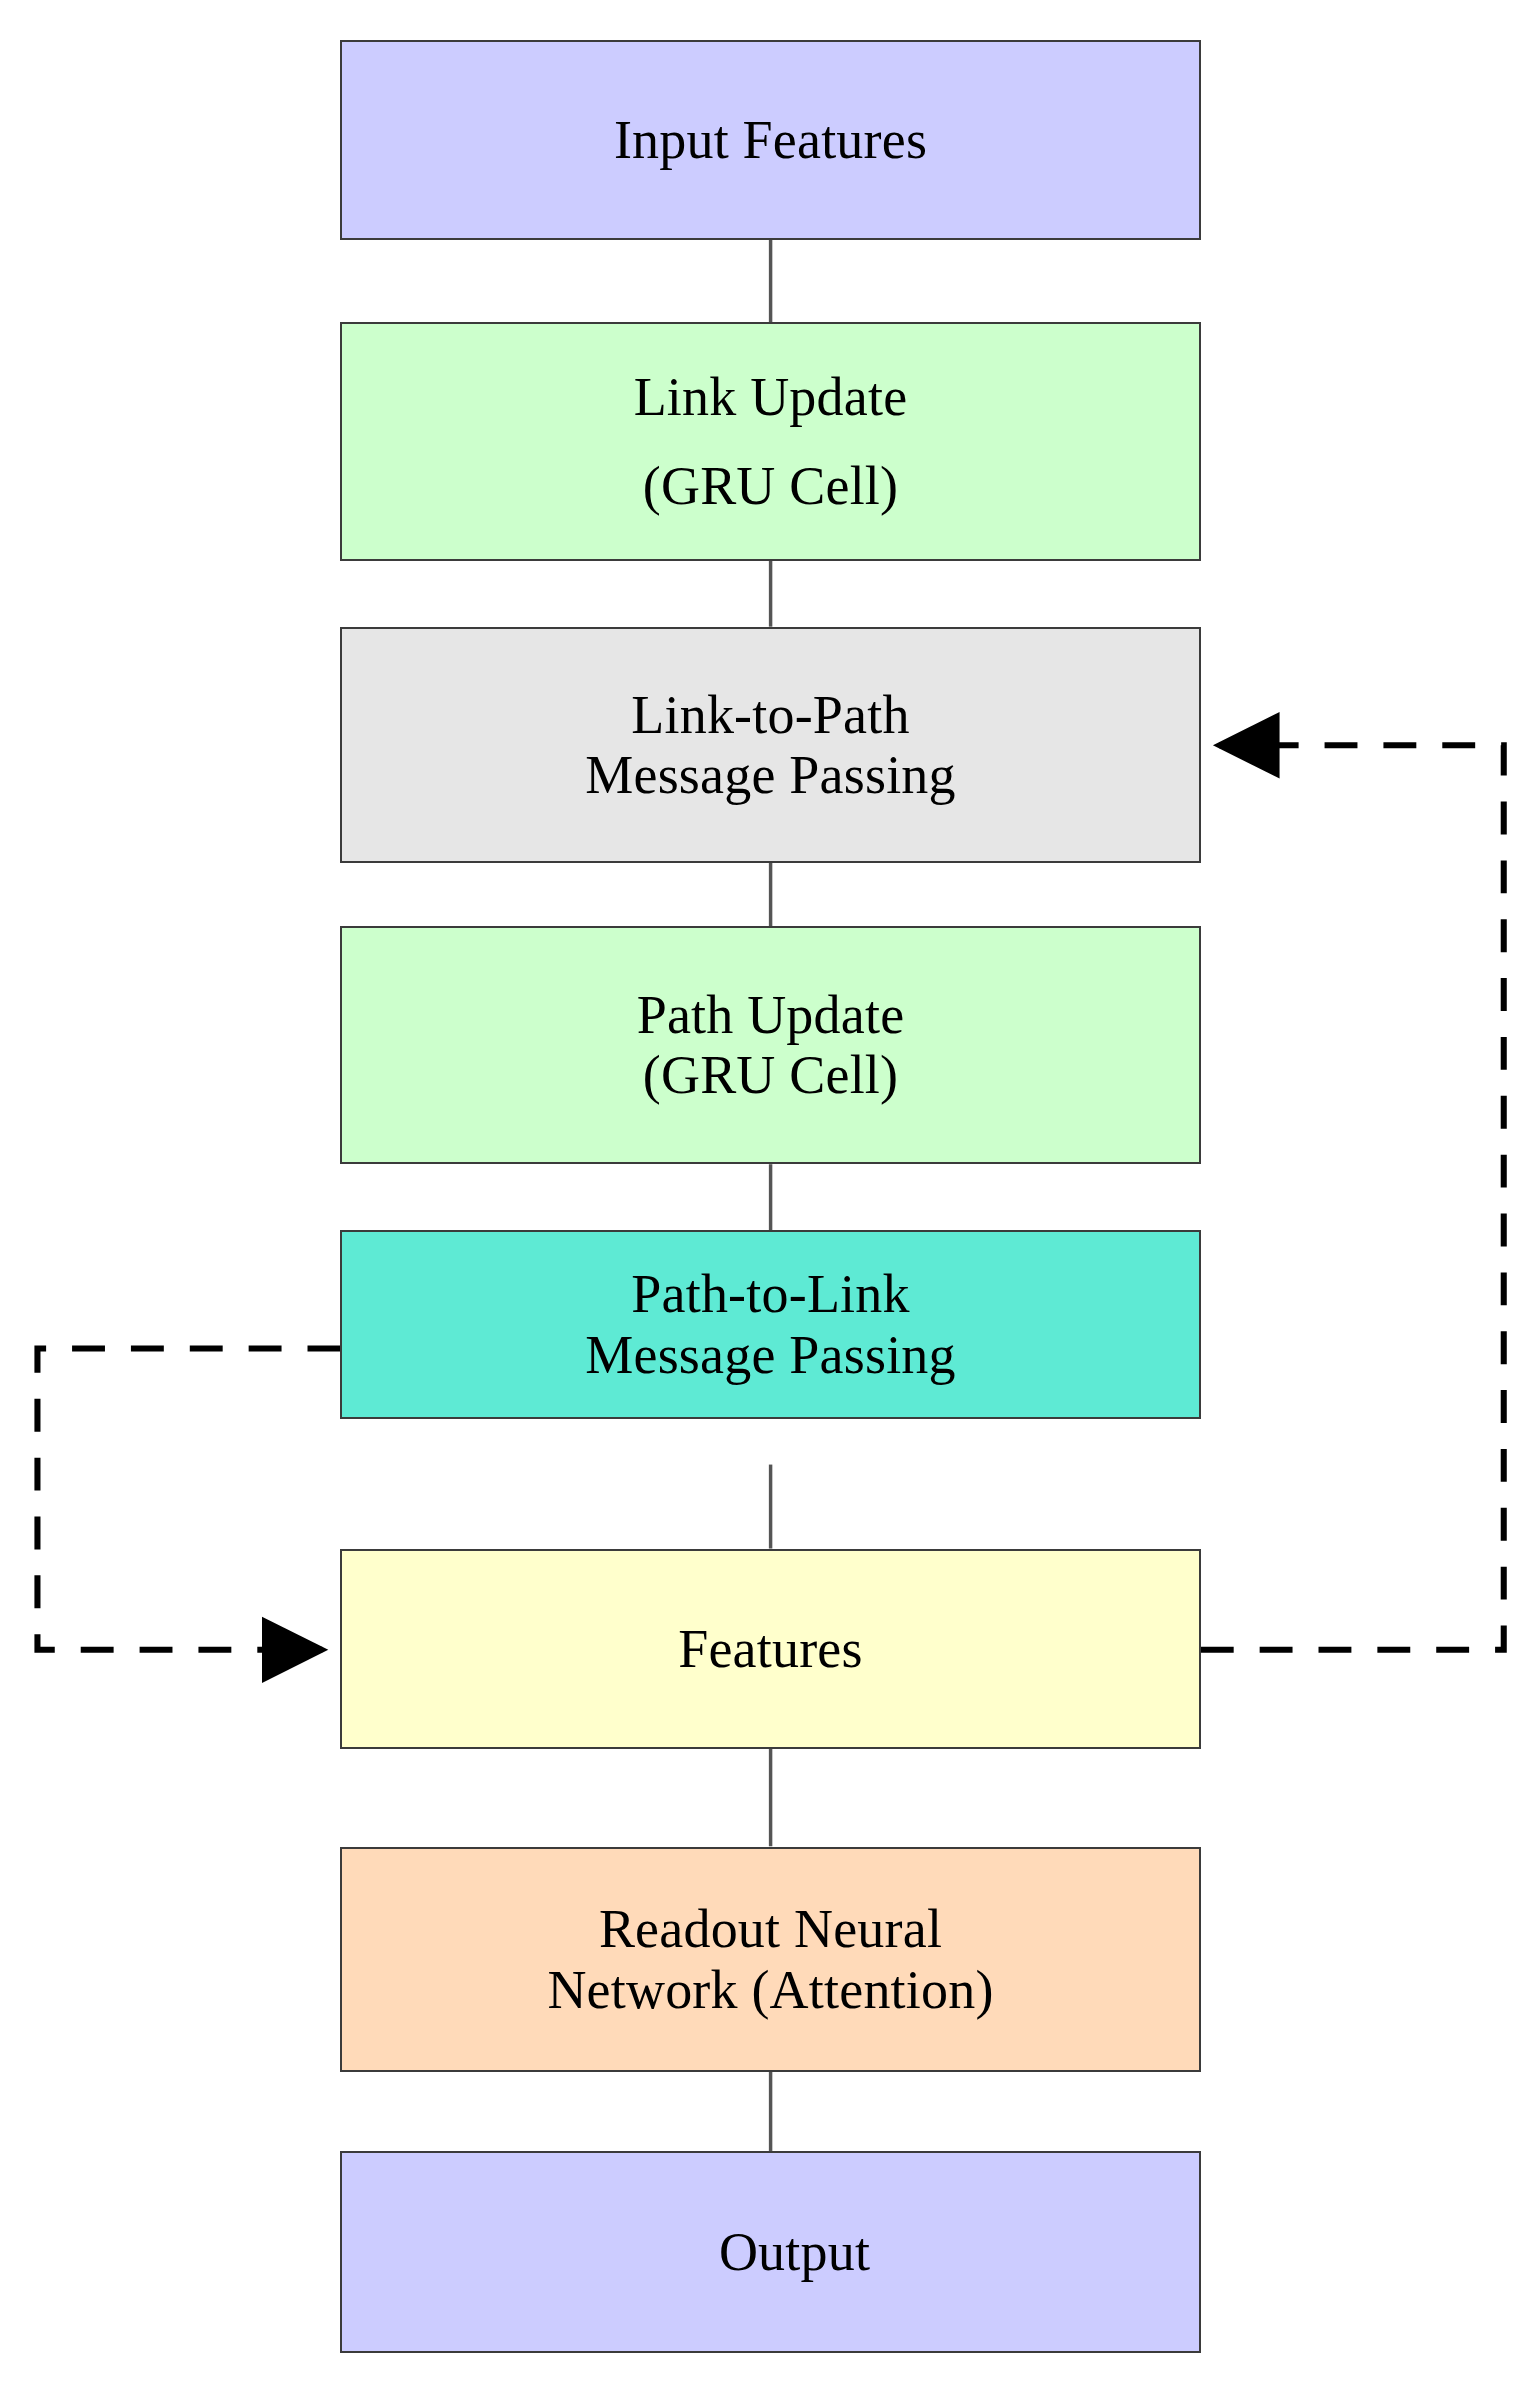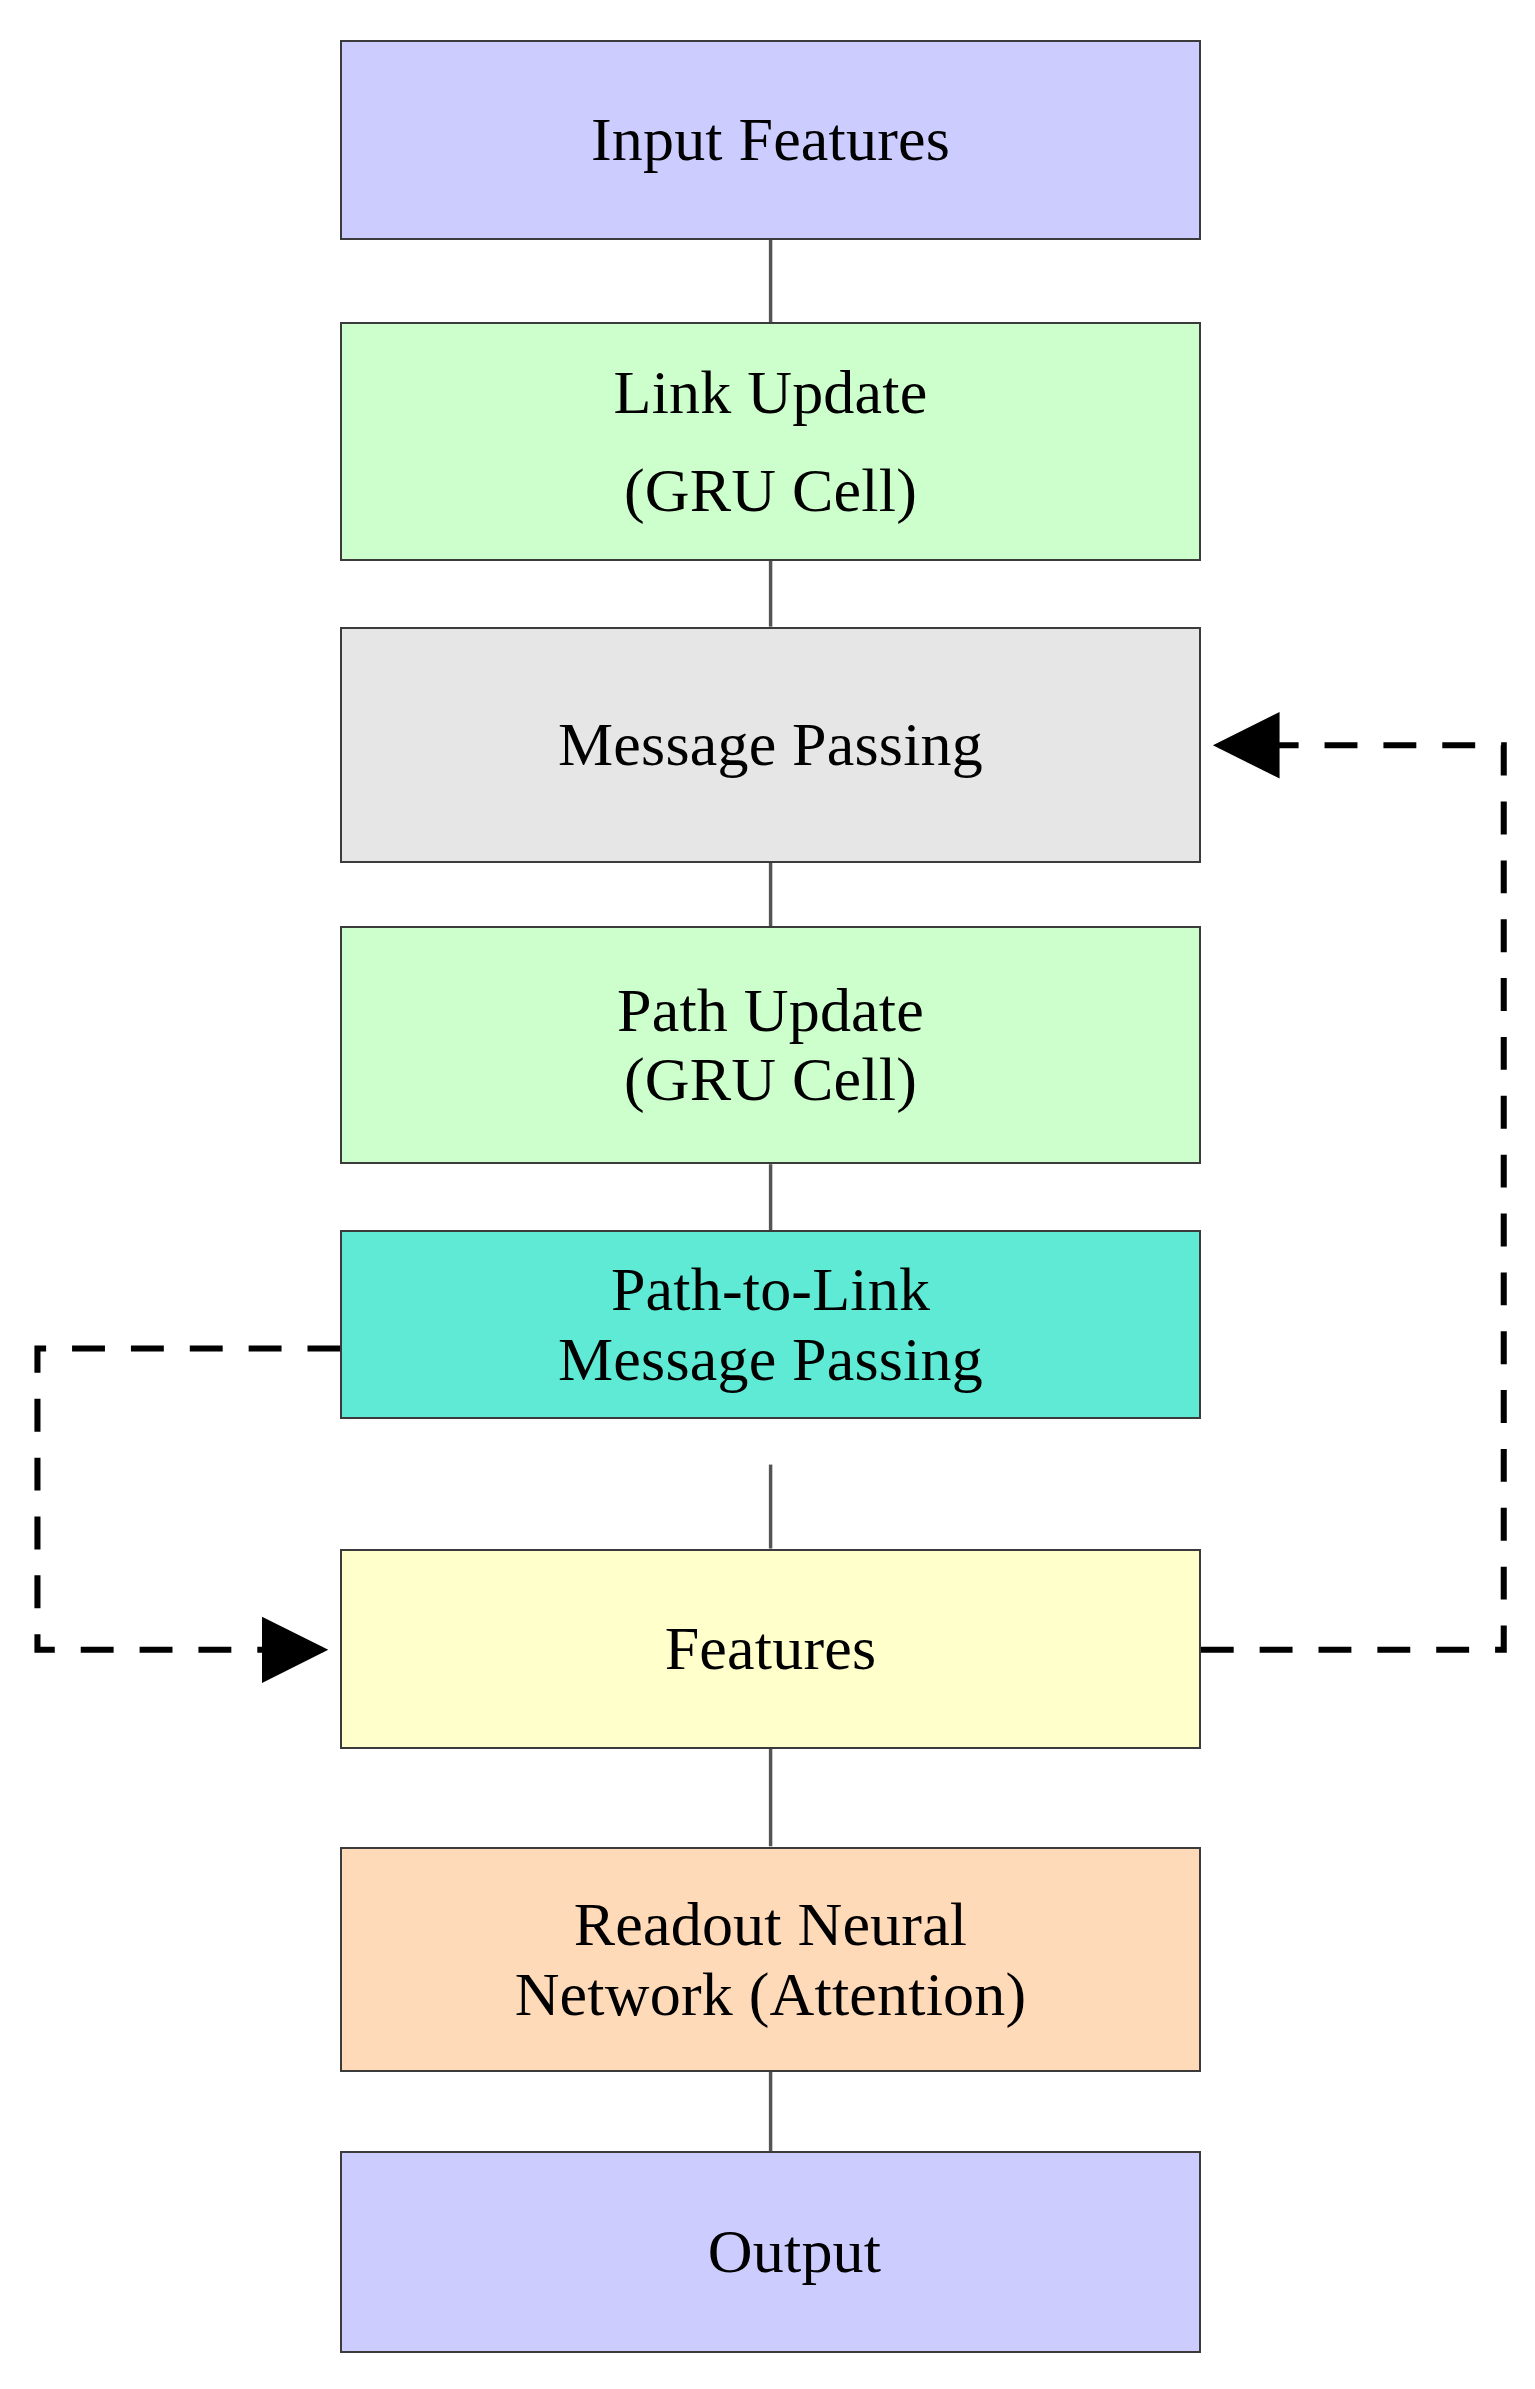--- a/index.html
+++ b/index.html
@@ -29,21 +29,21 @@
   .node {
     position: absolute;
     box-sizing: border-box;
     border: 2.6px solid #3b3b3b;
     display: flex;
     flex-direction: column;
     align-items: center;
     justify-content: center;
     text-align: right;
     color: #000000;
-    font-size: 62px;
+    font-size: 54px;
     line-height: 1.12;
     letter-spacing: 0.2px;
     z-index: 2;
   }
   .node .line {
     display: block;
     white-space: nowrap;
   }
 </style>
 </head>
@@ -74,20 +74,21 @@
   <div class="node" style="left: 340px; top: 40px; width: 861px; height: 200px; background: rgb(204, 204, 255); border-color: rgb(59, 59, 59);">
     <span class="line">Input Features</span>
   </div>
 
   <div class="node" style="left: 340px; top: 322px; width: 861px; height: 239px; background: rgb(204, 255, 204); border-color: rgb(59, 59, 59); gap: 28px;">
     <span class="line">Link Update</span>
     <span class="line">(GRU Cell)</span>
   </div>
 
   <div class="node" style="left: 340px; top: 627px; width: 861px; height: 236px; background: rgb(230, 230, 230); border-color: rgb(59, 59, 59);">
+    <span class="line">Link-to-Path</span>
     <span class="line">Message Passing</span>
   </div>
 
   <div class="node" style="left: 340px; top: 926px; width: 861px; height: 238px; background: rgb(204, 255, 204); border-color: rgb(59, 59, 59);">
     <span class="line">Path Update</span>
     <span class="line">(GRU Cell)</span>
   </div>
 
   <div class="node" style="left: 340px; top: 1230px; width: 861px; height: 189px; background: #5eead4; border-color: rgb(59, 59, 59);">
     <span class="line">Path-to-Link</span>

